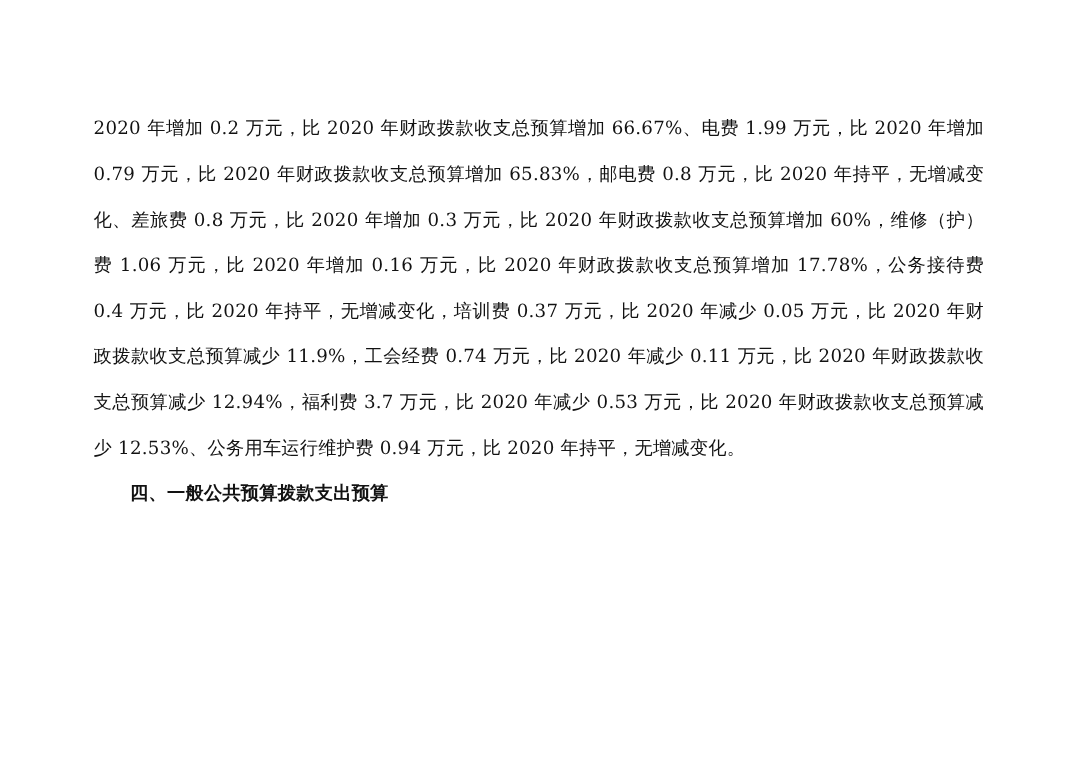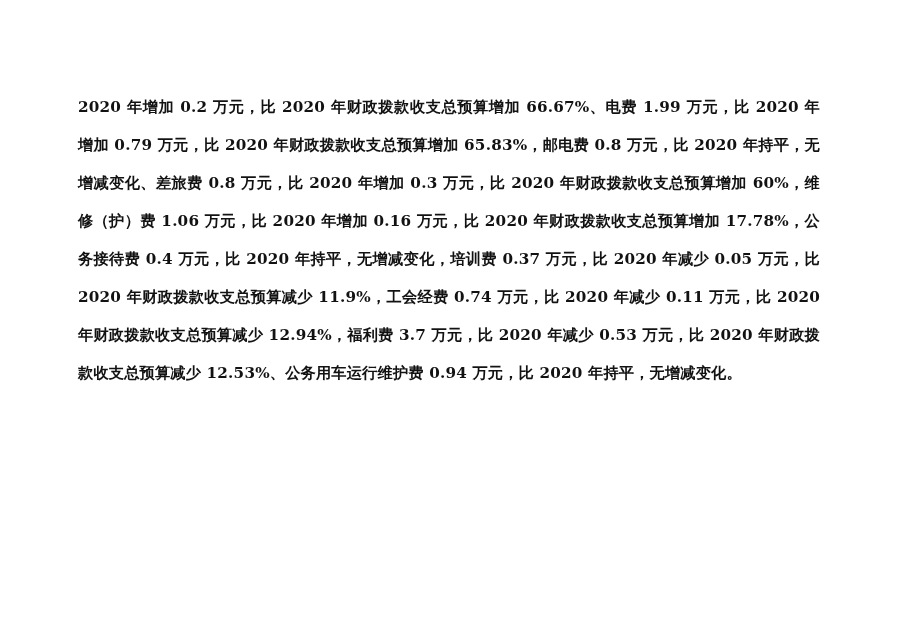--- a/index.html
+++ b/index.html
@@ -28,21 +28,20 @@
     text-align: justify;
     text-justify: inter-ideograph;
     letter-spacing: 0.2px;
     color: #121212;
   }
   .para {
     margin: 0;
     padding: 0;
     text-align: justify;
     text-justify: inter-ideograph;
-    font-weight: bold;
   }
   .para.indent {
     text-indent: 2em;
   }
   .heading {
     margin: 0;
     padding: 0;
     font-weight: bold;
     text-indent: 2em;
     font-size: 15.2px;
@@ -57,14 +56,15 @@
     pointer-events: none;
     box-shadow: inset 0 0 0 1px rgba(255,255,255,0);
   }
 </style>
 </head>
 <body>
 
 <div class="page">
   <div class="doc-body">
     <p class="para">2020 年增加 0.2 万元，比 2020 年财政拨款收支总预算增加 66.67%、电费 1.99 万元，比 2020 年增加 0.79 万元，比 2020 年财政拨款收支总预算增加 65.83%，邮电费 0.8 万元，比 2020 年持平，无增减变化、差旅费 0.8 万元，比 2020 年增加 0.3 万元，比 2020 年财政拨款收支总预算增加 60%，维修（护）费 1.06 万元，比 2020 年增加 0.16 万元，比 2020 年财政拨款收支总预算增加 17.78%，公务接待费 0.4 万元，比 2020 年持平，无增减变化，培训费 0.37 万元，比 2020 年减少 0.05 万元，比 2020 年财政拨款收支总预算减少 11.9%，工会经费 0.74 万元，比 2020 年减少 0.11 万元，比 2020 年财政拨款收支总预算减少 12.94%，福利费 3.7 万元，比 2020 年减少 0.53 万元，比 2020 年财政拨款收支总预算减少 12.53%、公务用车运行维护费 0.94 万元，比 2020 年持平，无增减变化。</p>
+    <p class="heading">四、一般公共预算拨款支出预算</p>
   </div>
 </div>
 
 </body></html>

